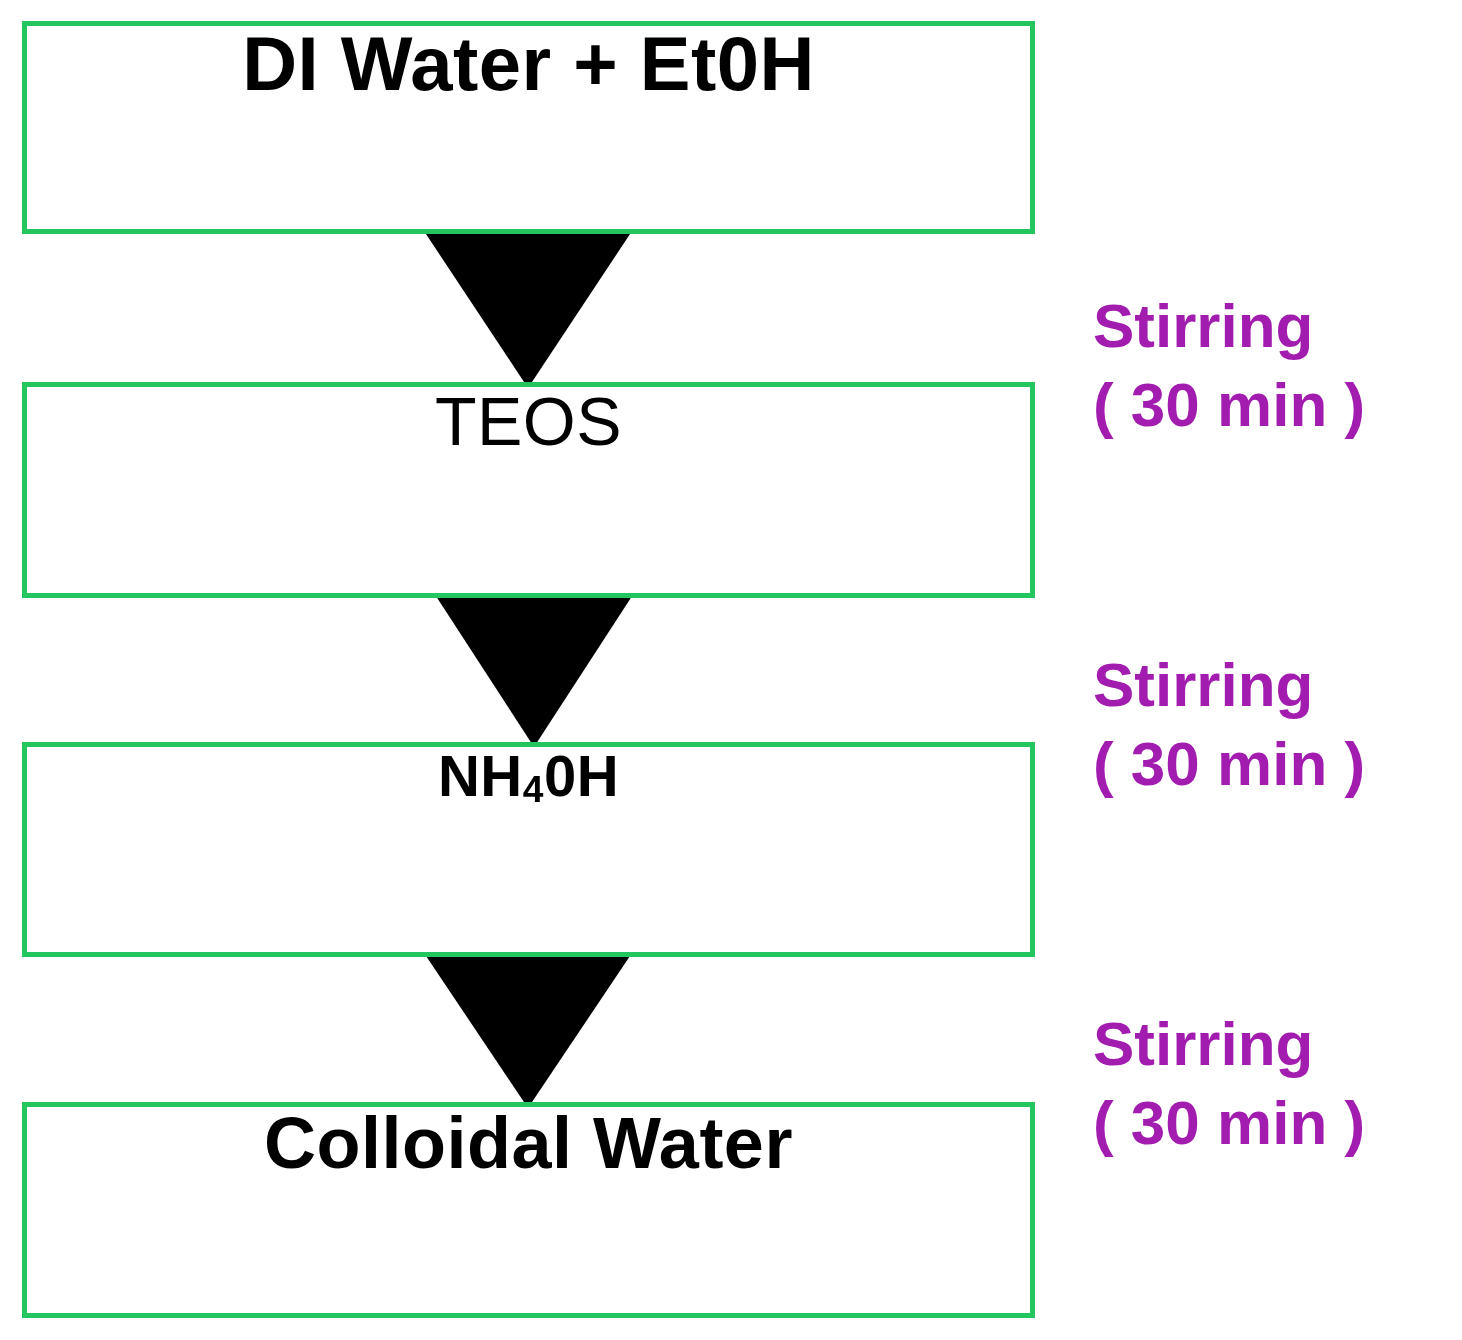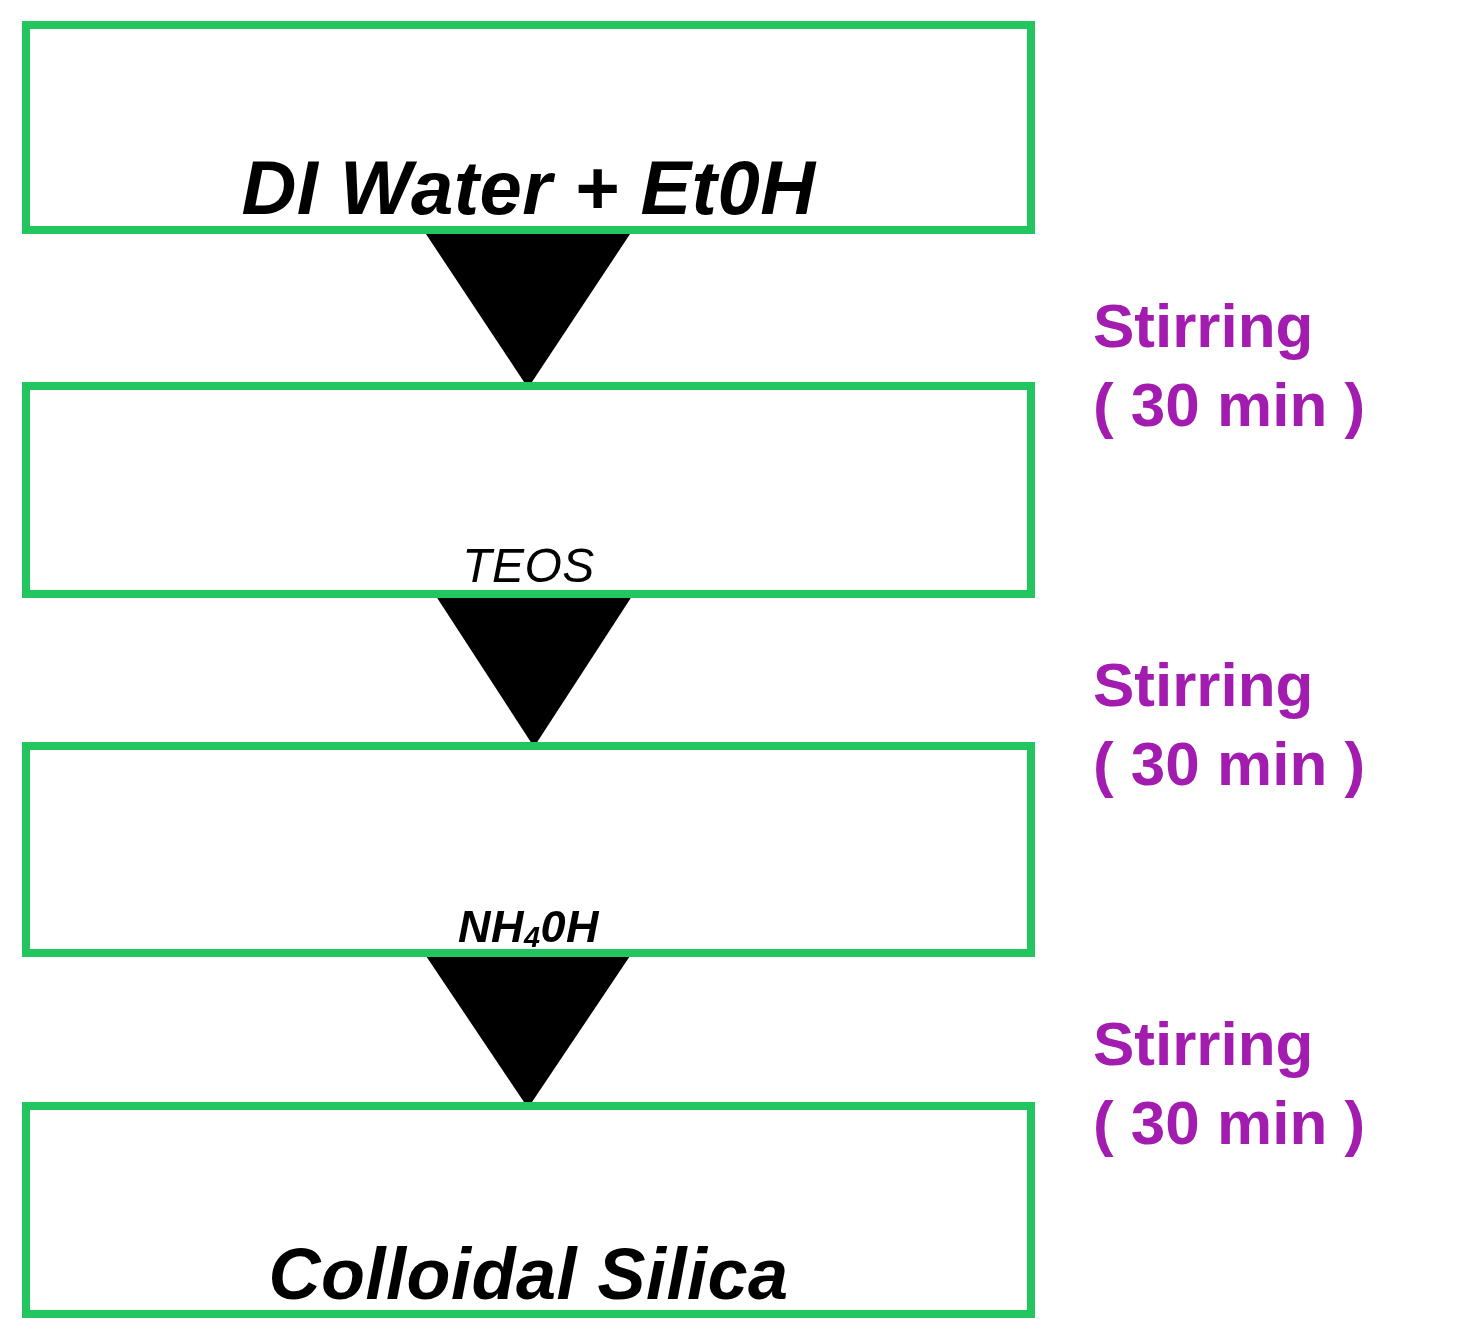--- a/index.html
+++ b/index.html
@@ -16,44 +16,43 @@
     width: 1462px;
     height: 1340px;
     background: #ffffff;
     overflow: hidden;
   }
 
   
   .proc-box {
     position: absolute;
     box-sizing: border-box;
-    border: 8px solid #22c55e;
+    border: 5px solid #22c55e;
     background: #ffffff;
     display: flex;
-    align-items: flex-end;
+    align-items: flex-start;
     justify-content: center;
     color: #000000;
     line-height: 1;
     z-index: 2;
-    font-style: italic;
   }
   .proc-box .label {
     display: block;
     text-align: center;
     white-space: nowrap;
   }
 
   #box-1 { left: 22px;  top: 21px;   width: 1013px; height: 213px; }
   #box-2 { left: 22px;  top: 382px;  width: 1013px; height: 216px; }
   #box-3 { left: 22px;  top: 742px;  width: 1013px; height: 215px; }
   #box-4 { left: 22px;  top: 1102px; width: 1013px; height: 216px; }
 
   #box-1 .label { font-size: 76px; font-weight: 700; letter-spacing: 0.5px; }
-  #box-2 .label { font-size: 48px; font-weight: 400; letter-spacing: 0.5px; }
-  #box-3 .label { font-size: 45px; font-weight: 600; letter-spacing: 0.5px; }
+  #box-2 .label { font-size: 68px; font-weight: 400; letter-spacing: 0.5px; }
+  #box-3 .label { font-size: 58px; font-weight: 600; letter-spacing: 0.5px; }
   #box-4 .label { font-size: 72px; font-weight: 700; letter-spacing: 0.5px; }
 
   .label sub {
     font-size: 0.64em;
     vertical-align: baseline;
     position: relative;
     top: 0.16em;
   }
 
   
@@ -132,16 +131,16 @@
   </div>
 
   <div class="arrow-down" id="arrow-3"></div>
 
   <div class="annotation" id="annotation-3">
     <span class="ann-line">Stirring</span>
     <span class="ann-line">( 30 min )</span>
   </div>
 
   <div class="proc-box" id="box-4">
-    <span class="label">Colloidal Silica</span>
+    <span class="label">Colloidal Water</span>
   </div>
 
 </div>
 
 </body></html>

